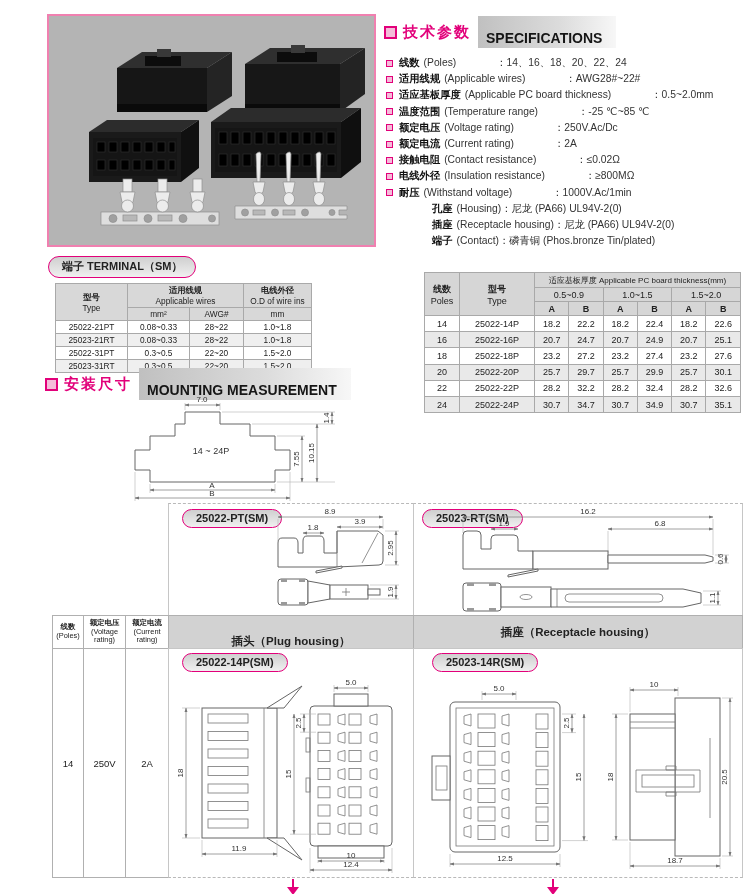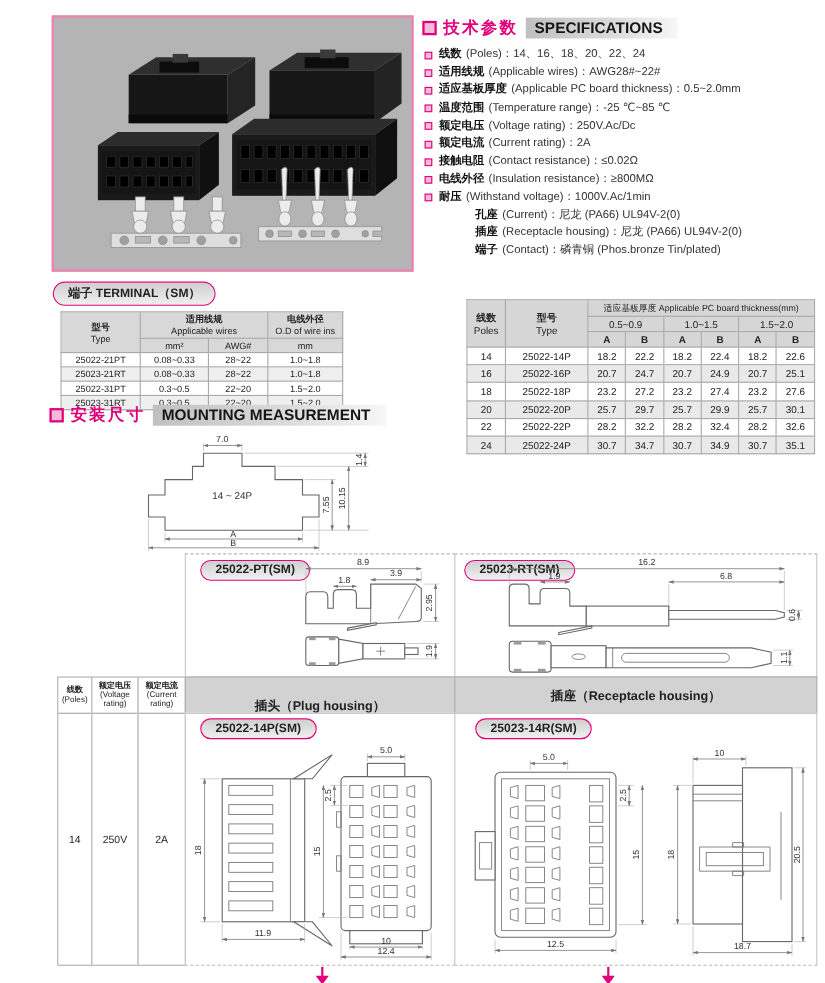--- a/index.html
+++ b/index.html
@@ -7,33 +7,33 @@
     width:750px;height:894px;position:relative;background:#fff;
     font-family:"Liberation Sans","DejaVu Sans",sans-serif;color:#222;
     overflow:hidden;
   }
   .abs{position:absolute;}
 
   
   .sec-title{display:flex;align-items:center;}
   .sq-icon{width:9px;height:9px;border:2px solid #e2007a;background:#f4bcd9;margin-right:6px;flex:0 0 auto;}
   .sec-cn{font-size:15px;font-weight:bold;color:#e2007a;letter-spacing:2px;margin-right:7px;white-space:nowrap;}
-  .sec-en{font-size:14px;font-weight:bold;color:#151515;background:linear-gradient(90deg,#c0c0c0 0%,#dcdcdc 60%,#f7f7f7 100%);padding:1px 14px 2px 8px;white-space:nowrap;}
+  .sec-en{font-size:14px;font-weight:bold;color:#151515;background:linear-gradient(90deg,#c0c0c0 0%,#dcdcdc 60%,#f7f7f7 100%);padding:14px 14px 2px 8px;white-space:nowrap;}
 
   
   .photo{left:47px;top:14px;width:325px;height:229px;border:2px solid #f080b0;background:#b4b4b4;}
 
   
   .spec{left:384px;top:16px;width:362px;}
   .spec-list{margin-top:7px;}
   .spec-item{display:flex;align-items:flex-start;font-size:10.3px;line-height:16.2px;color:#333;}
   .bullet{width:5px;height:5px;border:1.5px solid #e2007a;background:#f4bcd9;margin:4.5px 6px 0 2px;flex:0 0 auto;}
   .spec-item .cn{font-weight:bold;color:#111;white-space:pre;}
   .spec-item .en{margin-left:4px;white-space:pre;}
-  .spec-item .val{white-space:pre;}
+  .spec-item .val{white-space:pre;padding-left:40px;}
   .mat-line{display:flex;font-size:10.3px;line-height:16.2px;color:#333;padding-left:48px;}
   .mat-line .cn{font-weight:bold;color:#111;white-space:pre;}
   .mat-line .en{margin-left:4px;white-space:pre;}
   .mat-line .val{white-space:pre;}
 
   
   .oval{display:inline-block;border:1.5px solid #e2007a;border-radius:12px;
         background:linear-gradient(#cfcfcf,#f0f0f0);padding:2px 13px 3px 13px;
         font-size:11px;font-weight:bold;color:#222;white-space:nowrap;}
 
@@ -268,21 +268,21 @@
       <span class="bullet"></span>
       <span class="cn">耐压</span>
       <span class="en">(Withstand voltage)</span>
       <span class="val">：1000V.Ac/1min</span>
     </div>
     </div>
   <div>
 
   <div class="mat-line">
       <span class="cn">孔座</span>
-      <span class="en">(Current)</span>
+      <span class="en">(Housing)</span>
       <span class="val">：尼龙 (PA66) UL94V-2(0)</span>
     </div>
       <div class="mat-line">
       <span class="cn">插座</span>
       <span class="en">(Receptacle housing)</span>
       <span class="val">：尼龙 (PA66) UL94V-2(0)</span>
     </div>
       <div class="mat-line">
       <span class="cn">端子</span>
       <span class="en">(Contact)</span>

